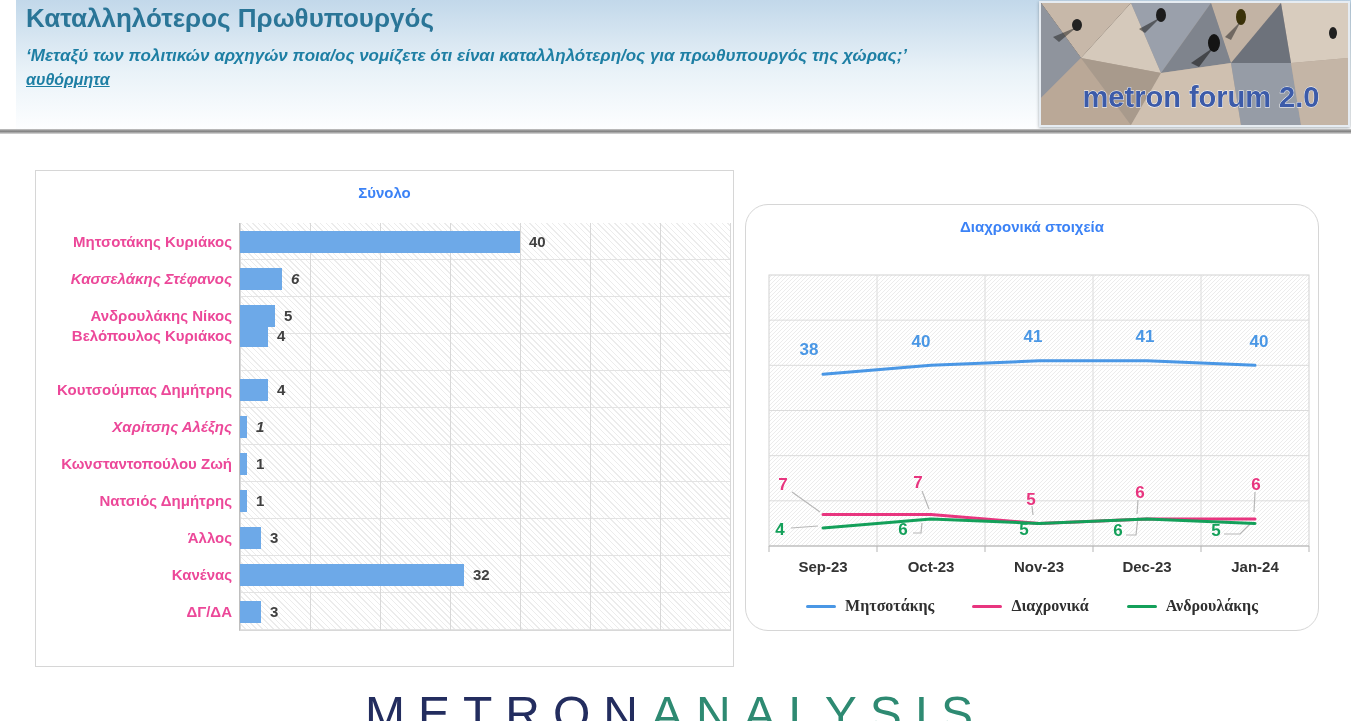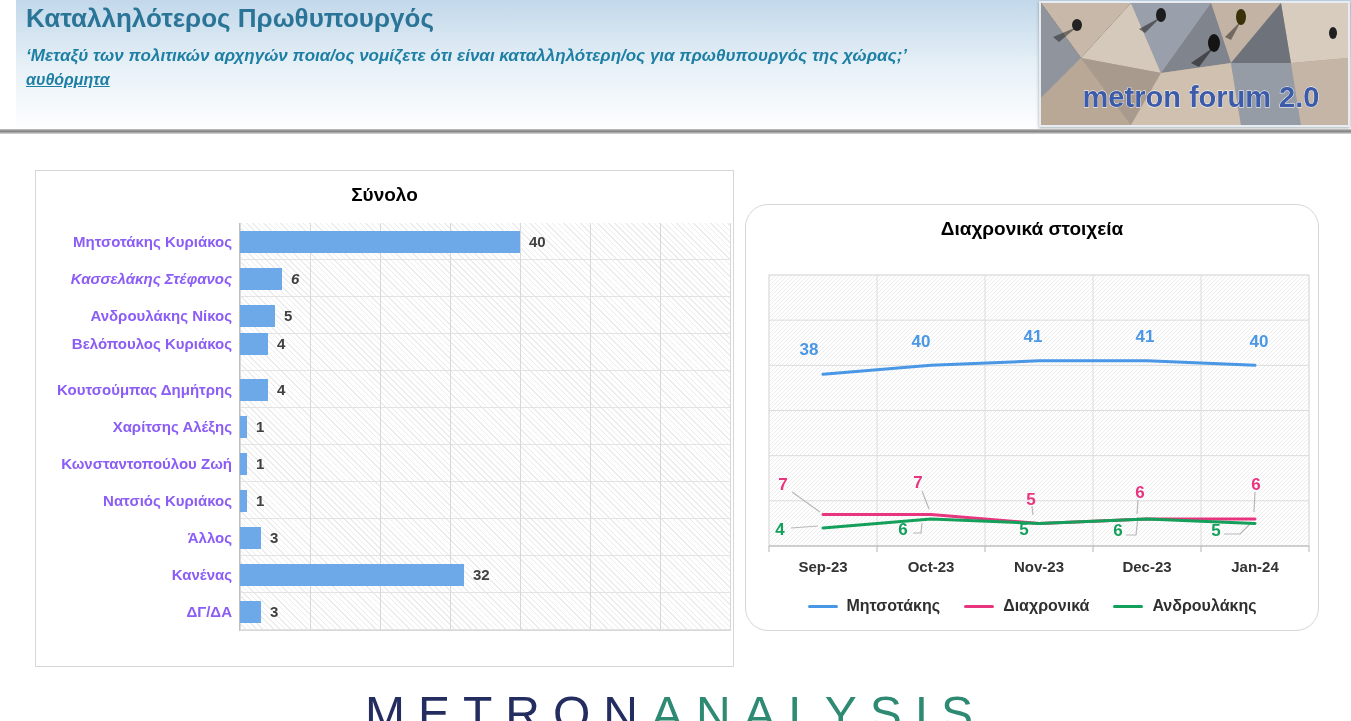--- a/index.html
+++ b/index.html
@@ -26,44 +26,44 @@
     border:2px solid #e6ecf2;box-shadow:0 1px 3px rgba(60,70,80,.45);
     overflow:hidden;background:#b7a89b;
   }
   .logo svg{display:block;}
   
   .panel{position:absolute;background:#fff;border:1px solid #d6d6d6;}
   .panel-left{left:35px;top:170px;width:697px;height:495px;}
   .panel-right{left:745px;top:204px;width:572px;height:425px;border-radius:23px;}
   .chart-title{
     position:absolute;left:0;right:0;top:13px;text-align:center;
-    font-size:19px;font-weight:700;color:#000000;
+    font-size:15px;font-weight:700;color:#3b82f6;
   }
   
   .bar-body{position:absolute;left:0;top:52px;width:697px;height:407px;}
   .bar-plot-bg{
     position:absolute;left:203px;top:0;width:491px;height:407px;
     background-color:#fff;
     background-image:
       repeating-linear-gradient(90deg,#d8d8d8 0,#d8d8d8 1px,transparent 1px,transparent 70px),
       repeating-linear-gradient(0deg,#e3e3e3 0,#e3e3e3 1px,transparent 1px,transparent 37px),
       repeating-linear-gradient(45deg,#ececec 0,#ececec 1px,transparent 1px,transparent 4px);
     border-left:1px solid #bfbfbf;border-bottom:1px solid #d8d8d8;
   }
   .bar-row{position:absolute;left:0;height:37px;width:697px;}
   .bar-cat{
     position:absolute;left:0;top:0;width:196px;height:37px;line-height:37px;
-    text-align:right;font-size:15px;font-weight:700;color:#8b5cf6;white-space:nowrap;
+    text-align:right;font-size:15px;font-weight:700;color:#ec4899;white-space:nowrap;
   }
   .bar{position:absolute;left:204px;top:8px;height:22px;background:#6da9e8;}
   .bar-val{position:absolute;top:0;height:37px;line-height:37px;font-size:15px;font-weight:700;color:#404040;}
   
   .line-svg{position:absolute;left:0;top:0;}
   .legend{
-    position:absolute;left:0;right:0;top:392px;display:flex;justify-content:center;gap:24px;
+    position:absolute;left:0;right:0;top:392px;display:flex;justify-content:center;gap:38px;font-family:Liberation Serif, serif;
   }
   .legend-item{display:flex;align-items:center;gap:9px;}
   .legend-swatch{width:30px;height:3px;border-radius:2px;display:inline-block;}
   .legend-label{font-size:16px;font-weight:700;color:#2f2f2f;}
   
   .footer-brand{
     position:absolute;left:0;top:686px;width:1351px;text-align:center;
     font-size:48px;font-weight:400;letter-spacing:13px;white-space:nowrap;
   }
   .brand-metron{color:#232d5f;}
@@ -127,42 +127,42 @@
       <div class="bar-row" style="top: 37px; font-style: italic;">
         <span class="bar-cat">Κασσελάκης Στέφανος</span>
         <div class="bar" style="width: 42px; background: rgb(109, 169, 232);"></div>
         <span class="bar-val" style="left: 255px;">6</span>
       </div>
       <div class="bar-row" style="top: 74px;">
         <span class="bar-cat">Ανδρουλάκης Νίκος</span>
         <div class="bar" style="width: 35px; background: rgb(109, 169, 232);"></div>
         <span class="bar-val" style="left: 248px;">5</span>
       </div>
-      <div class="bar-row" style="top: 102px;">
+      <div class="bar-row" style="top: 94px;">
         <span class="bar-cat">Βελόπουλος Κυριάκος</span>
         <div class="bar" style="width: 28px; background: rgb(109, 169, 232);"></div>
         <span class="bar-val" style="left: 241px;">4</span>
       </div>
       <div class="bar-row" style="top: 148px;">
         <span class="bar-cat">Κουτσούμπας Δημήτρης</span>
         <div class="bar" style="width: 28px; background: rgb(109, 169, 232);"></div>
         <span class="bar-val" style="left: 241px;">4</span>
       </div>
-      <div class="bar-row" style="top: 185px;">
+      <div class="bar-row" style="top: 185px; font-style: italic;">
         <span class="bar-cat">Χαρίτσης Αλέξης</span>
         <div class="bar" style="width: 7px; background: rgb(109, 169, 232);"></div>
         <span class="bar-val" style="left: 220px;">1</span>
       </div>
       <div class="bar-row" style="top: 222px;">
         <span class="bar-cat">Κωνσταντοπούλου Ζωή</span>
         <div class="bar" style="width: 7px; background: rgb(109, 169, 232);"></div>
         <span class="bar-val" style="left: 220px;">1</span>
       </div>
       <div class="bar-row" style="top: 259px;">
-        <span class="bar-cat">Νατσιός Κυριάκος</span>
+        <span class="bar-cat">Νατσιός Δημήτρης</span>
         <div class="bar" style="width: 7px; background: rgb(109, 169, 232);"></div>
         <span class="bar-val" style="left: 220px;">1</span>
       </div>
       <div class="bar-row" style="top: 296px;">
         <span class="bar-cat">Άλλος</span>
         <div class="bar" style="width: 21px; background: rgb(109, 169, 232);"></div>
         <span class="bar-val" style="left: 234px;">3</span>
       </div>
       <div class="bar-row" style="top: 333px;">
         <span class="bar-cat">Κανένας</span>

